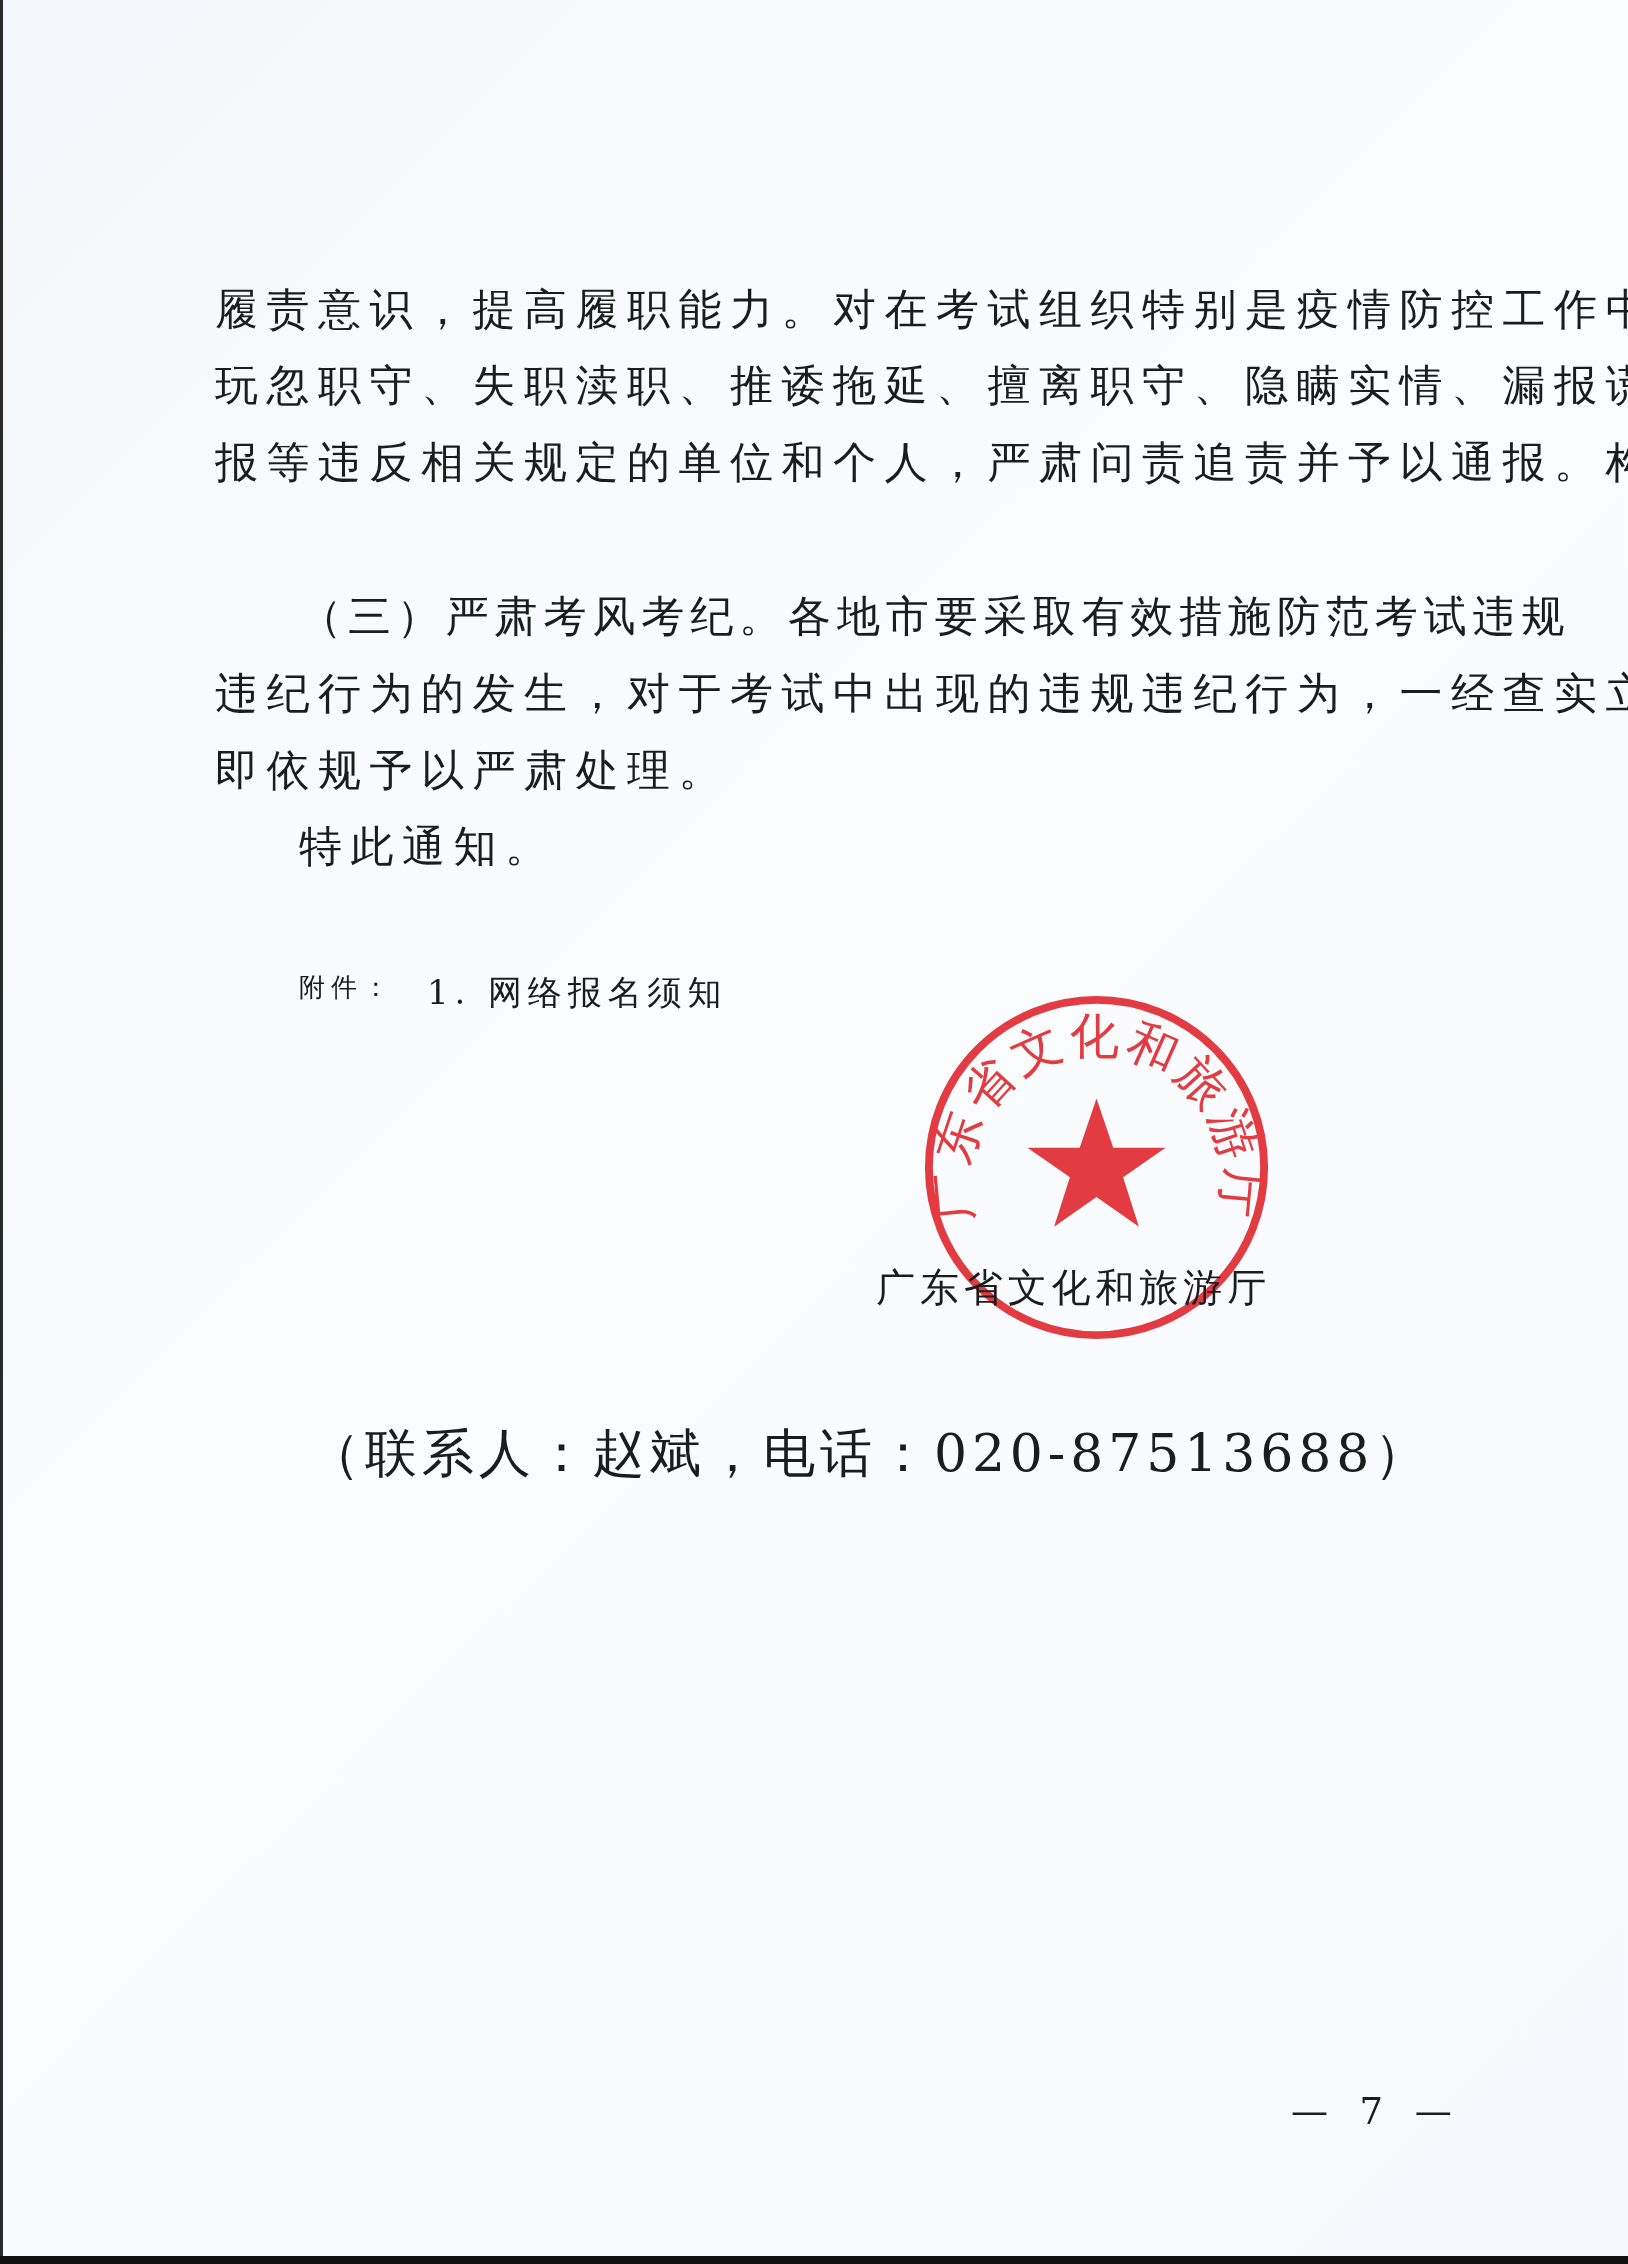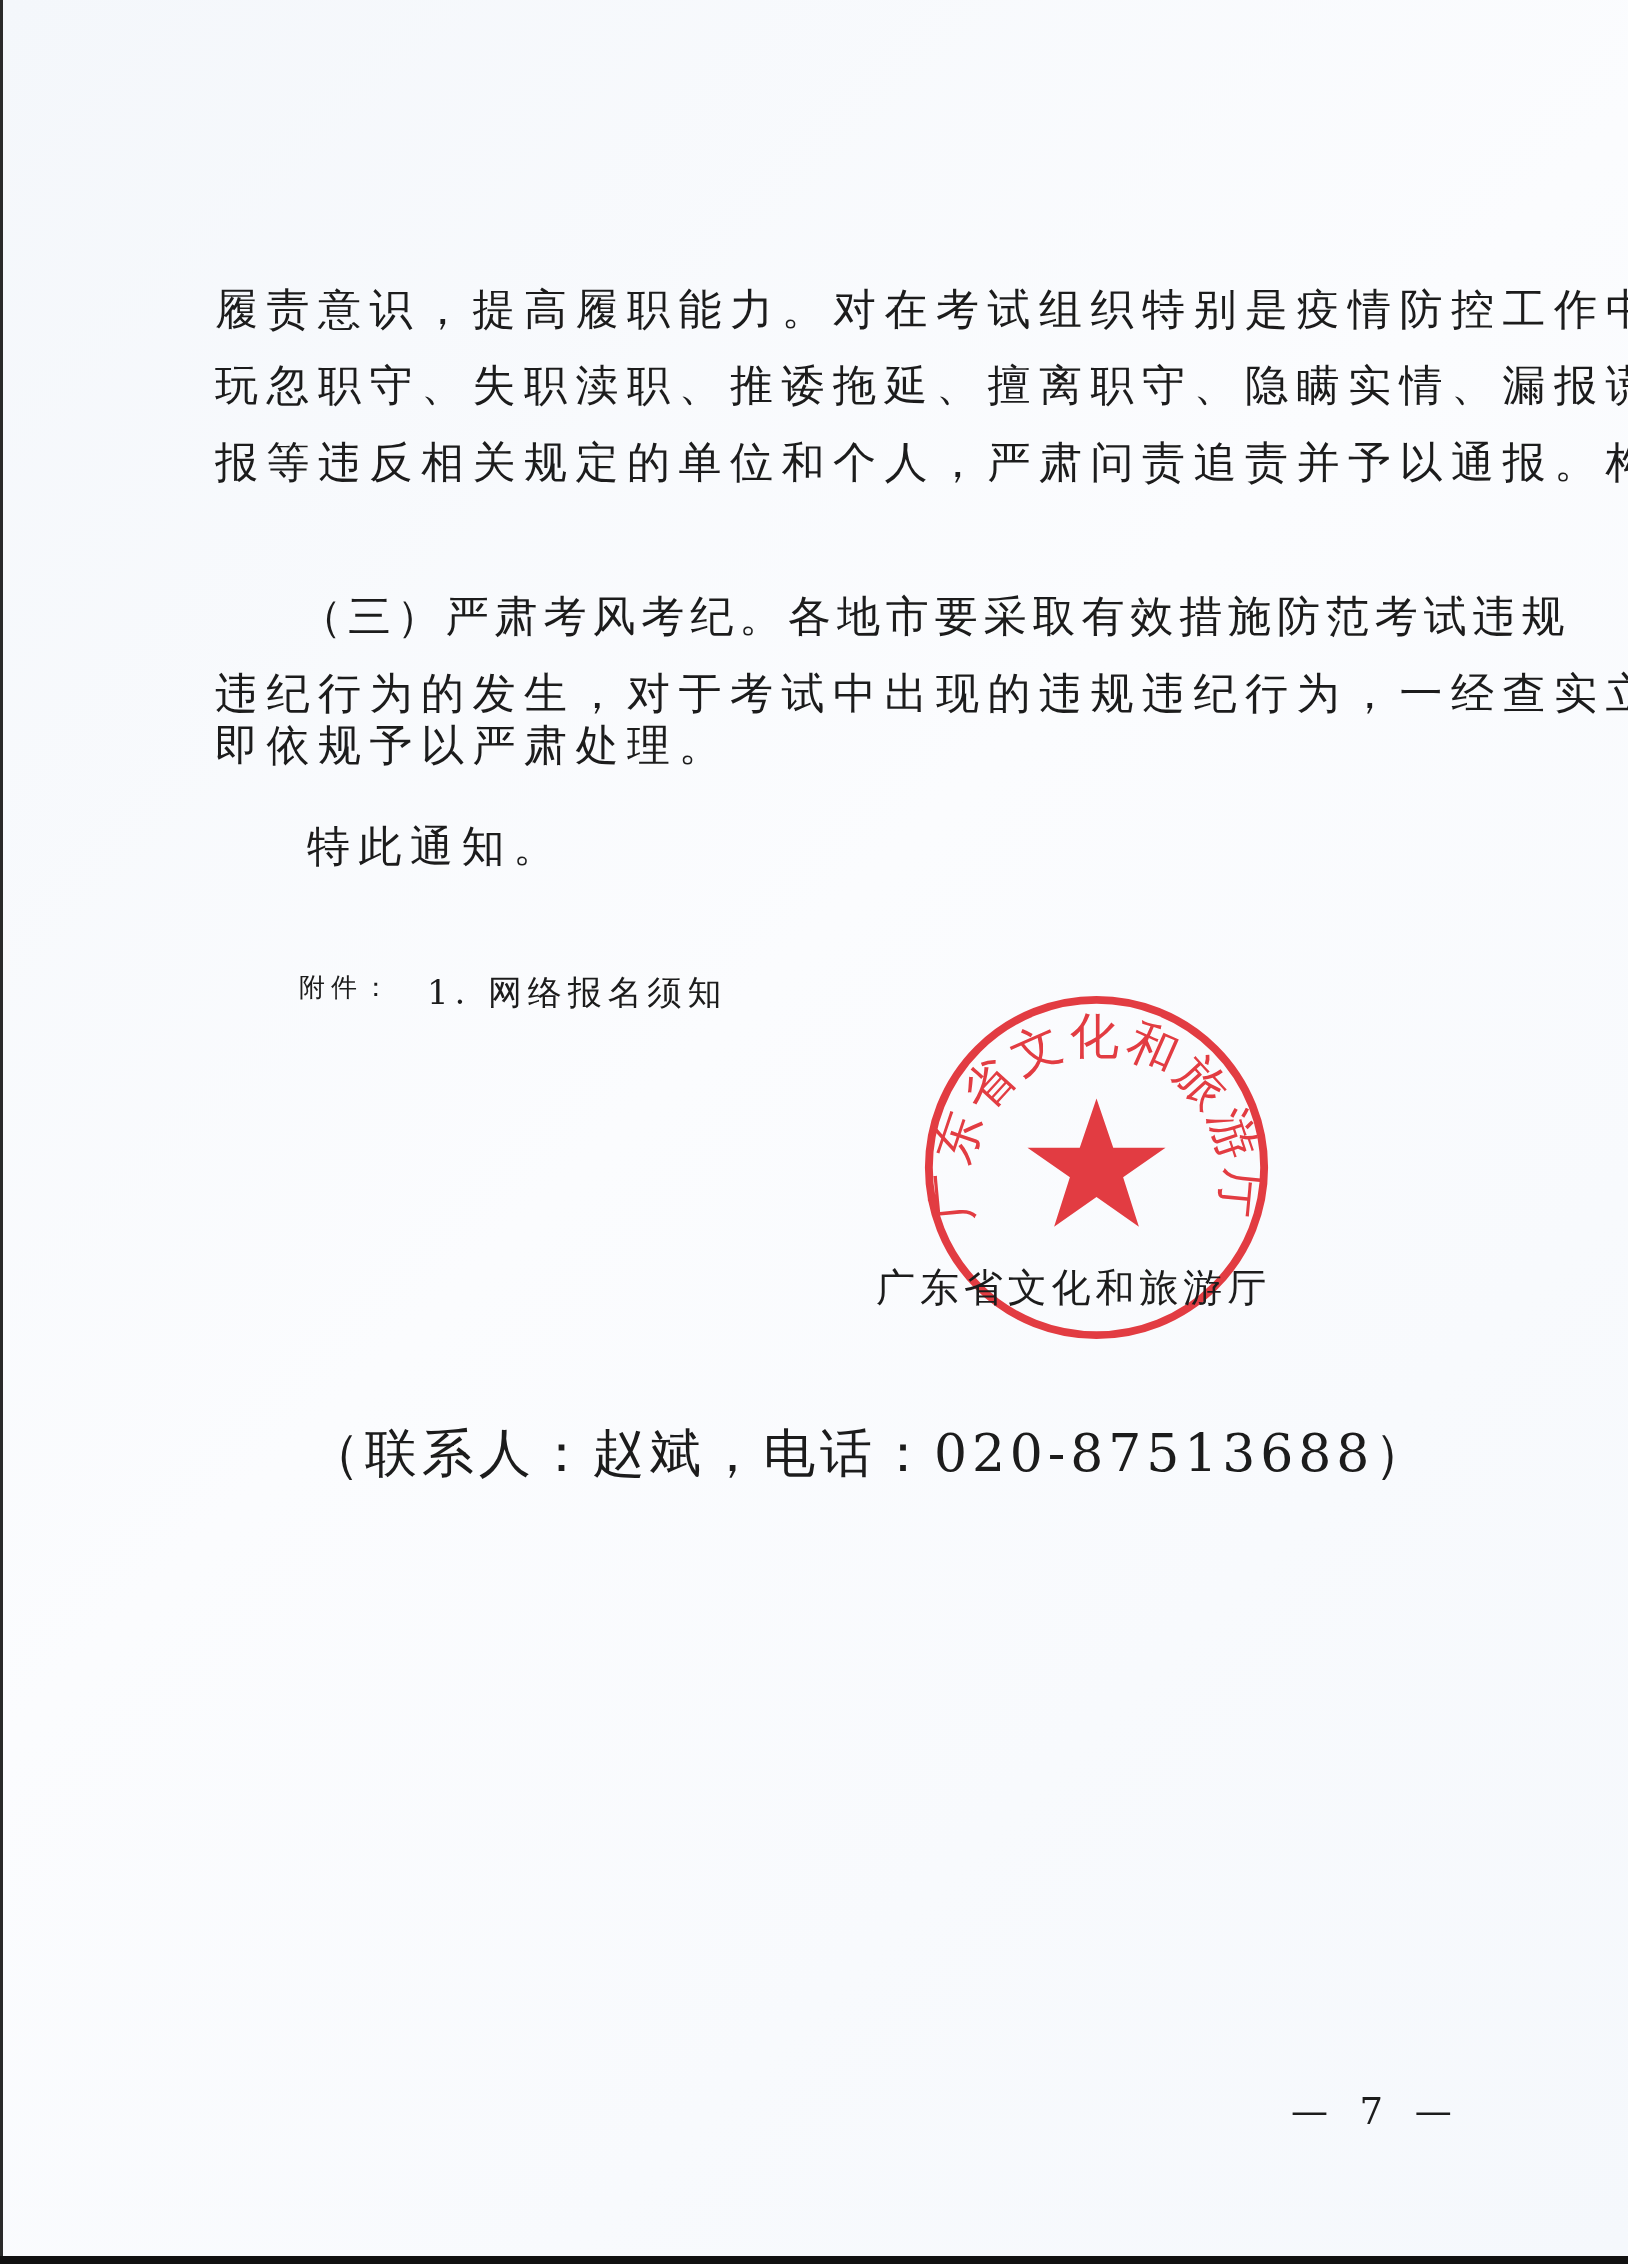--- a/index.html
+++ b/index.html
@@ -15,41 +15,41 @@
     border-left: 3.9px solid #2a2a2a;
     box-sizing: border-box;
   }
   .bottom-edge {
     position: absolute; left: 0; top: 2256px; width: 1628px; height: 8.9px; background: #111;
   }
   .line {
     position: absolute; left: 212px; font-size: 43px; letter-spacing: 8.5px;
     white-space: nowrap; line-height: 1;
   }
-  .indent { left: 304px; }
+  .indent { left: 296px; }
   .attach-label { position: absolute; left: 296px; font-size: 26px; letter-spacing: 5.9px; white-space: nowrap; }
   .attach-item { position: absolute; left: 424px; font-size: 34px; letter-spacing: 5.9px; white-space: nowrap; }
   .signer { position: absolute; left: 873px; top: 1261px; font-size: 39px; letter-spacing: 4.9px; white-space: nowrap; }
   .date { position: absolute; left: 899px; top: 1338px; font-size: 39px; letter-spacing: 4.9px; white-space: nowrap; }
   .contact { position: absolute; left: 305px; top: 1419px; font-size: 52px; letter-spacing: 4.9px; white-space: nowrap; }
   .page-number { position: absolute; left: 1288px; top: 2090px; font-size: 37px; letter-spacing: 9.9px; white-space: nowrap; }
   .seal { position: absolute; left: 916px; top: 990px; width: 355px; height: 355px; opacity: 0.9; }
 </style>
 </head>
 <body>
 
 <div class="page">
 
   <div class="line" style="top:288px">履责意识，提高履职能力。对在考试组织特别是疫情防控工作中</div>
   <div class="line" style="top:364px">玩忽职守、失职渎职、推诿拖延、擅离职守、隐瞒实情、漏报谎</div>
   <div class="line" style="top:441px">报等违反相关规定的单位和个人，严肃问责追责并予以通报。构</div>
 
   <div class="line" style="top:595px;left:296px;letter-spacing:5.9px">（三）严肃考风考纪。各地市要采取有效措施防范考试违规</div>
   <div class="line" style="top:672px">违纪行为的发生，对于考试中出现的违规违纪行为，一经查实立</div>
-  <div class="line" style="top:724px">即依规予以严肃处理。</div>
+  <div class="line" style="top:749px">即依规予以严肃处理。</div>
 
   <div class="line indent" style="top:825px">特此通知。</div>
 
   <div class="attach-label" style="top:970px">附件：</div>
   <div class="attach-item" style="top:970px">1. 网络报名须知</div>
 
   <svg class="seal" viewBox="0 0 360 360">
     <defs>
       <path id="sealArc" d="M 65 255 A 130 130 0 1 1 295 255"></path>
     </defs>

